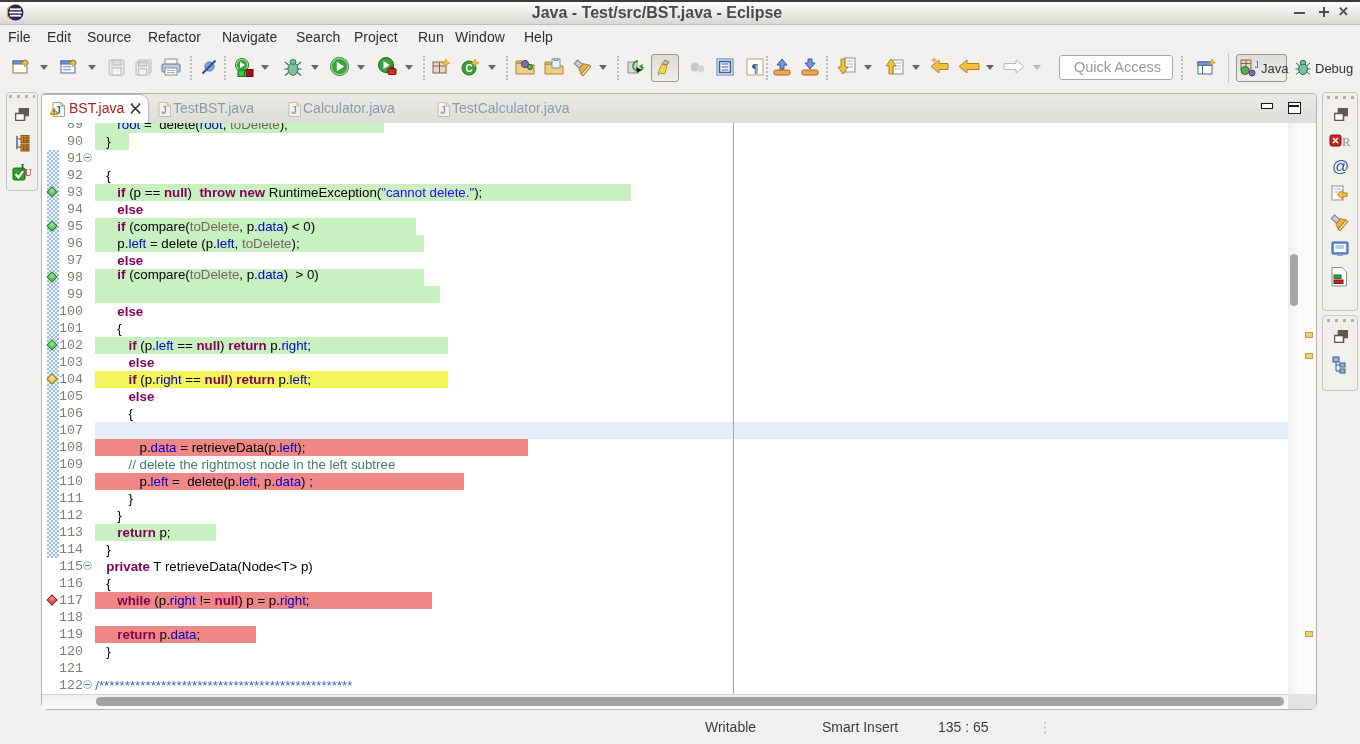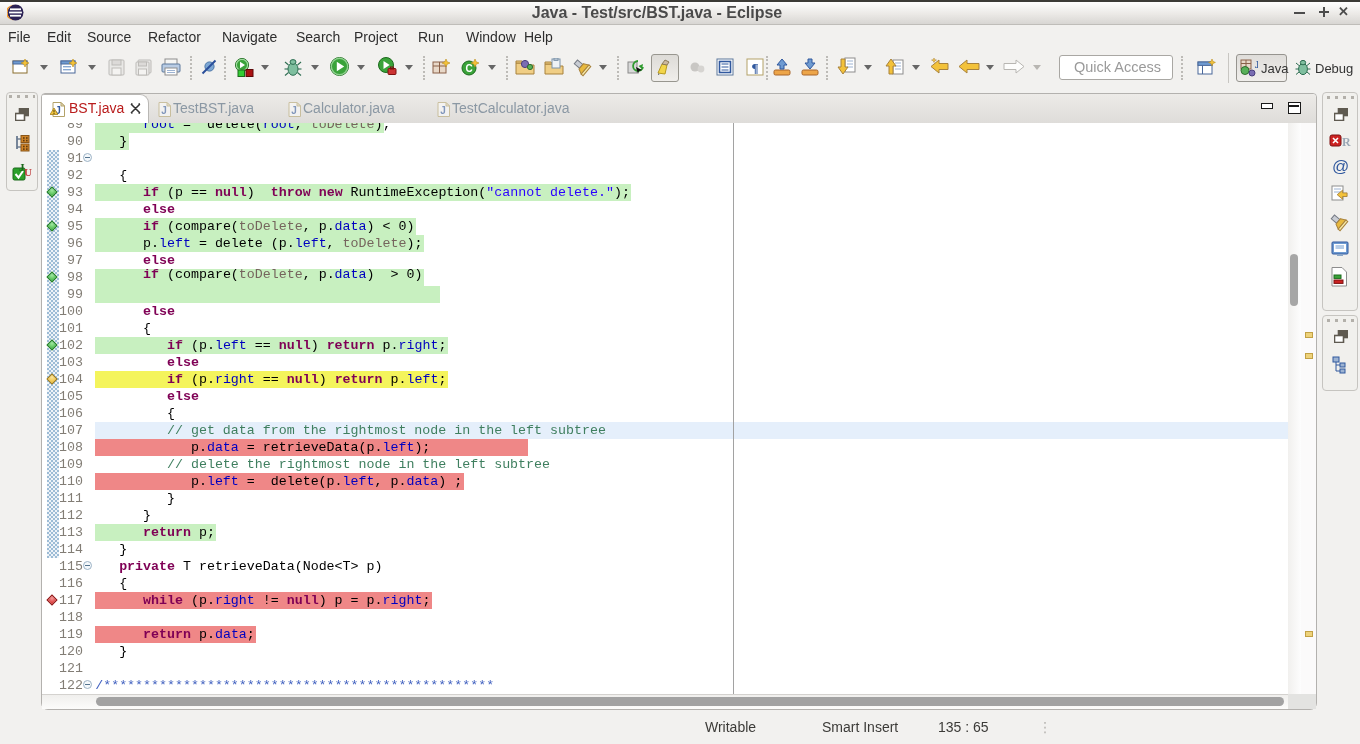--- a/index.html
+++ b/index.html
@@ -22,21 +22,21 @@
 .tabt{position:absolute;top:6px;font-size:14px;color:#8b98a4}
 #ebody{position:absolute;left:0;top:29px;width:1274px;height:572px;background:#fff;overflow:hidden}
 .hatch{position:absolute;left:5px;width:12px;background:repeating-conic-gradient(#9dbcd6 0 25%,#eef3f8 0 50%) 0 0/4px 4px}
 .fold{position:absolute;left:41px;width:9px;height:9px;border:1px solid #9db3c6;border-radius:50%;background:#f4f8fb}
 .fold i{position:absolute;left:1px;top:3px;width:5px;height:1px;background:#54748f}
 .dia{position:absolute;left:6px;width:8px;height:8px;transform:rotate(45deg)}
 .dia.g{background:radial-gradient(circle at 30% 30%,#9fe89f,#3db43d);border:1px solid #1f7d1f}
 .dia.y{background:radial-gradient(circle at 30% 30%,#fae49a,#eebb2e);border:1px solid #a37a12}
 .dia.r{background:radial-gradient(circle at 30% 30%,#f59a9a,#d42222);border:1px solid #8a0f0f}
 .ln{position:absolute;left:0;width:41px;text-align:right;font-family:"Liberation Mono",monospace;font-size:13.3px;color:#827d75;line-height:17px}
-.row{position:absolute;left:53.2px;height:17px;font-family:Liberation Mono, monospace;font-size:13.3px;line-height:17px;white-space:pre;color:#000;z-index:2}
+.row{position:absolute;left:53.2px;height:17px;font-family:Liberation Sans, sans-serif;font-size:13.3px;line-height:17px;white-space:pre;color:#000;z-index:2}
 .hl{position:absolute;left:53.2px;height:17px;z-index:1}
 .hl.g{background:#c8f0c0}.hl.y{background:#f4f45c}.hl.r{background:#ef8787}
 b{font-weight:bold;color:#7f0055}
 .f{color:#0000c0}.s{color:#2a00ff}.c{color:#3f7f5f}.j{color:#3f5fbf}.p{color:#75655d}
 #status{position:absolute;left:0;top:717px;width:1360px;height:27px;font-size:14px;color:#3c3b38}
 .st{position:absolute;top:2px}
 </style></head>
 <body>
 <div class="abs" id="titlebar"></div>
 <div class="abs" id="title">Java - Test/src/BST.java - Eclipse</div>
@@ -54,21 +54,21 @@
   </div>
 <div class="abs wctl" style="left:1338px;top:4px;font-size:13px">✕</div>
 <span class="mi" style="left:8px">File</span>
 <span class="mi" style="left:47px">Edit</span>
 <span class="mi" style="left:87px">Source</span>
 <span class="mi" style="left:148px">Refactor</span>
 <span class="mi" style="left:222px">Navigate</span>
 <span class="mi" style="left:296px">Search</span>
 <span class="mi" style="left:354px">Project</span>
 <span class="mi" style="left:418px">Run</span>
-<span class="mi" style="left:466px">Window</span>
+<span class="mi" style="left:455px">Window</span>
 <span class="mi" style="left:524px">Help</span>
 <svg class="tbi" style="left:12px;top:58px" width="19" height="19" viewBox="0 0 19 19">
     <rect x="1" y="3" width="14" height="12" fill="#fff" stroke="#8a6f2f"></rect>
 <rect x="1" y="3" width="14" height="3" fill="#6f9bd1" stroke="#4a689a"></rect>
 <path d="M13 1l1.2 2.8L17 5l-2.8 1.2L13 9l-1.2-2.8L9 5l2.8-1.2z" fill="#f3c23a" stroke="#b88c1d" stroke-width=".6"></path>
   </svg>
 <div class="arr" style="left:40px;top:65px"></div>
 <svg class="tbi" style="left:60px;top:58px" width="19" height="19" viewBox="0 0 19 19">
     <rect x="1" y="3" width="14" height="12" fill="#fff" stroke="#4a689a"></rect>
 <rect x="1" y="3" width="14" height="3" fill="#6f9bd1" stroke="#4a689a"></rect>
@@ -379,21 +379,20 @@
 <div class="ln" style="top:230.5px">103</div>
 <div class="row" style="top:230.5px">         <b>else</b></div>
 <div class="hl y" style="top:247.5px;width:352.664px"></div>
 <div class="ln" style="top:247.5px">104</div>
 <div class="row" style="top:247.5px">         <b>if</b> (p.<span class="f">right</span> == <b>null</b>) <b>return</b> p.<span class="f">left</span>;</div>
 <div class="ln" style="top:264.5px">105</div>
 <div class="row" style="top:264.5px">         <b>else</b></div>
 <div class="ln" style="top:281.5px">106</div>
 <div class="row" style="top:281.5px">         {</div>
 <div class="ln" style="top:298.5px">107</div>
-<div class="row" style="top:298.5px"><span class="c">         // get data from the rightmost node in the left subtree</span></div>
 <div class="hl r" style="top:315.5px;width:432.474px"></div>
 <div class="ln" style="top:315.5px">108</div>
 <div class="row" style="top:315.5px">            p.<span class="f">data</span> = retrieveData(p.<span class="f">left</span>);</div>
 <div class="ln" style="top:332.5px">109</div>
 <div class="row" style="top:332.5px"><span class="c">         // delete the rightmost node in the left subtree</span></div>
 <div class="hl r" style="top:349.5px;width:368.626px"></div>
 <div class="ln" style="top:349.5px">110</div>
 <div class="row" style="top:349.5px">            p.<span class="f">left</span> =  delete(p.<span class="f">left</span>, p.<span class="f">data</span>) ;</div>
 <div class="ln" style="top:366.5px">111</div>
 <div class="row" style="top:366.5px">         }</div>

